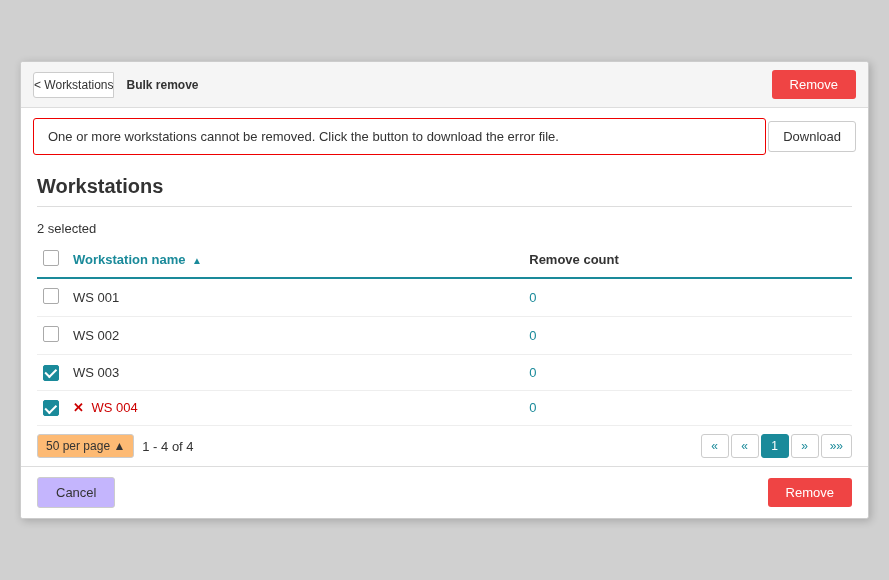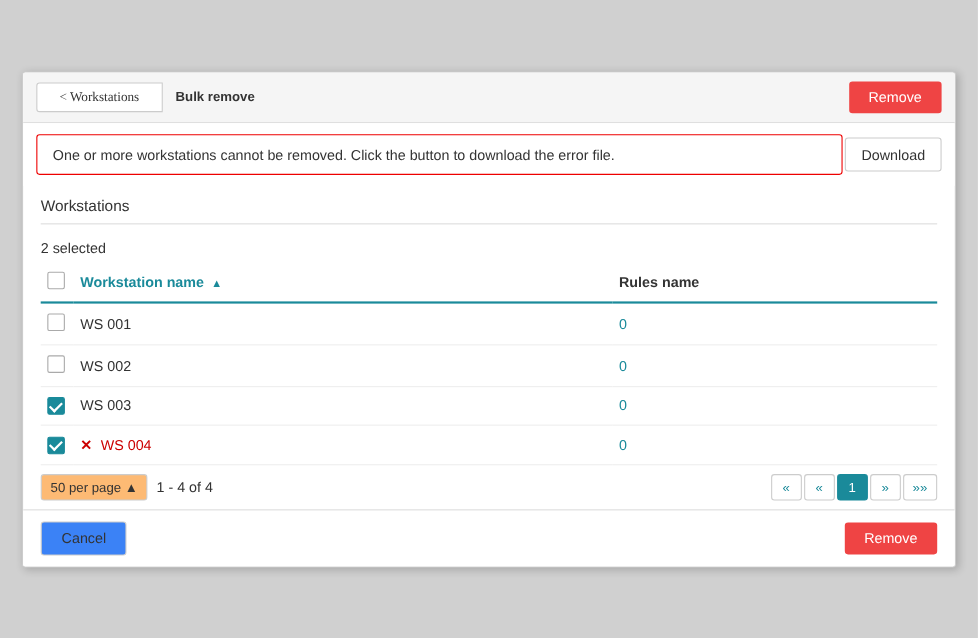--- a/index.html
+++ b/index.html
@@ -32,28 +32,27 @@
     }
     .header-left {
       display: flex;
       align-items: center;
       gap: 0;
     }
     .back-btn {
       background: #fff;
       border: 1px solid #ccc;
       border-radius: 3px 0 0 3px;
-      padding: 5px 20px;
+      padding: 5px 0;
       font-size: 12px;
       color: #333;
       cursor: pointer;
       display: flex;
       align-items: center;
       gap: 4px;
-      font-family: Liberation Serif, serif;
     }
     .header-title {
       font-size: 12px;
       font-weight: bold;
       color: #333;
       margin-left: 12px;
     }
     .btn-teal {
       background: #ef4444;
       color: #fff;
@@ -88,22 +87,22 @@
       font-size: 13px;
       color: #333;
       cursor: pointer;
       white-space: nowrap;
     }
     
     .section {
       padding: 10px 16px 0 16px;
     }
     .section-title {
-      font-size: 14px;
-      font-weight: normal;
+      font-size: 20px;
+      font-weight: bold;
       color: #333;
       padding-bottom: 8px;
       border-bottom: 1px solid #ddd;
     }
     .selected-count {
       margin: 8px 0 6px 0;
       font-size: 13px;
       color: #333;
     }
     
@@ -223,21 +222,21 @@
     
     .footer {
       border-top: 1px solid #ddd;
       padding: 10px 16px;
       display: flex;
       align-items: center;
       justify-content: space-between;
       background: #fff;
     }
     .btn-cancel {
-      background: #3b82f6;
+      background: #c4b5fd;
       border: 1px solid #ccc;
       border-radius: 3px;
       padding: 7px 18px;
       font-size: 13px;
       color: #333;
       cursor: pointer;
     }
     .sort-arrow {
       display: inline-block;
       margin-left: 3px;
@@ -275,21 +274,21 @@
     <table>
       <thead>
         <tr>
           <th class="checkbox-col">
             <span class="cb-wrap"></span>
           </th>
           <th class="col-name">
             <span>Workstation name</span>
             <span class="sort-arrow">▲</span>
           </th>
-          <th class="col-rules">Rules name</th>
+          <th class="col-rules">Remove count</th>
         </tr>
       </thead>
       <tbody id="table-body">
 
       <tr>
             <td class="checkbox-col"><span class="cb-wrap"></span></td>
             <td>WS 001</td>
             <td class="rules-val">0</td>
           </tr>
           <tr>

